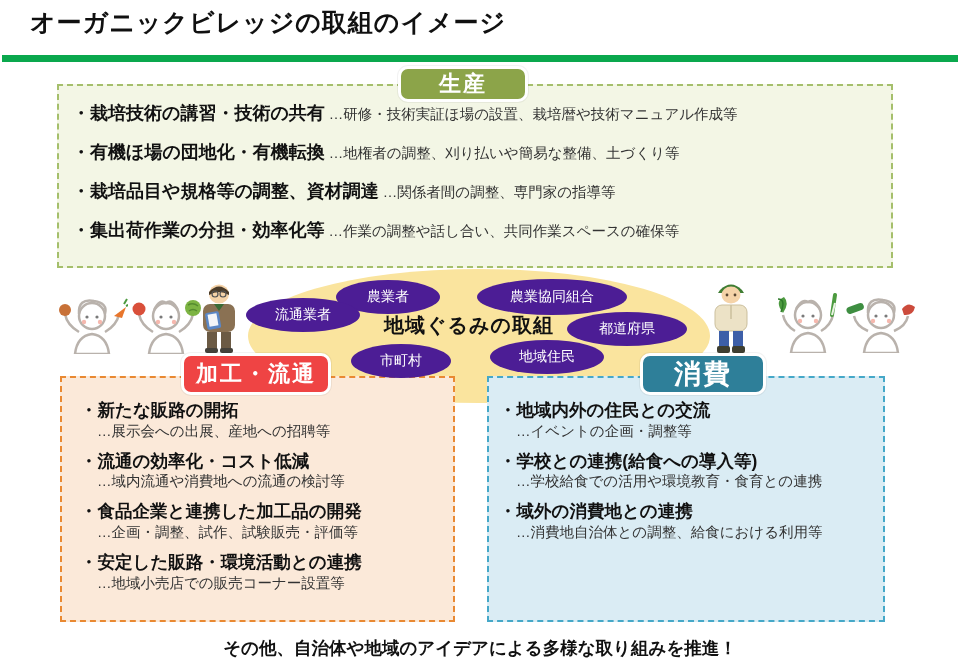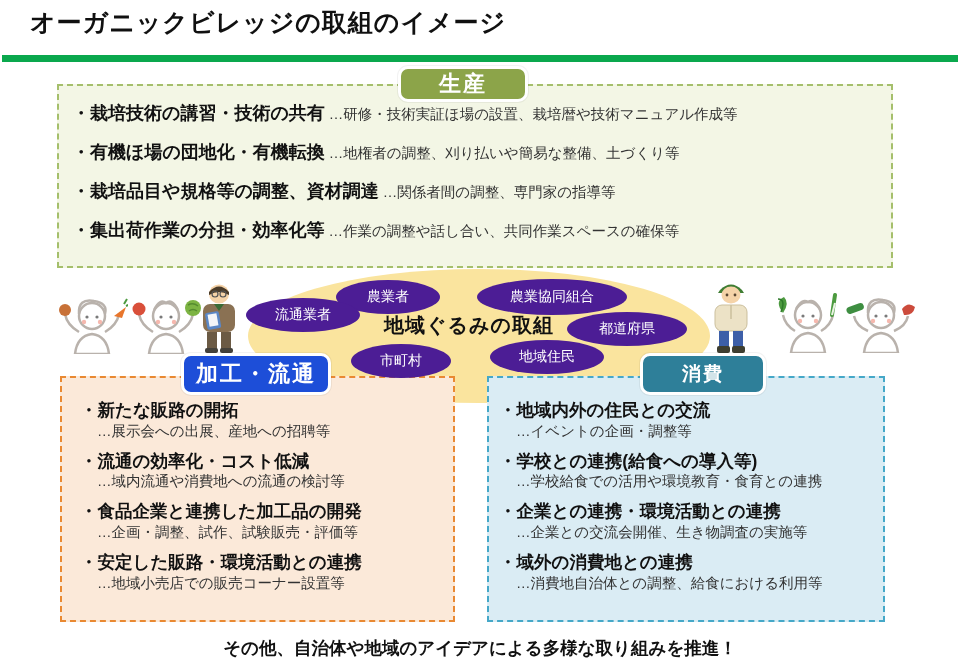--- a/index.html
+++ b/index.html
@@ -22,22 +22,22 @@
 
   
   .chip {
     color:#fff; font-weight:bold; text-align:center;
     border:3px solid #ffffff; border-radius:10px;
     display:flex; align-items:center; justify-content:center;
     z-index:6; letter-spacing:2px;
     box-shadow:0 0 0 1px rgba(0,0,0,0.05);
   }
   #production-chip  { left:398px; top:66px;  width:130px; height:36px; font-size:22px; background:#8ca449; }
-  #processing-chip  { left:181px; top:353px; width:150px; height:42px; font-size:22px; background:#1d4ed8; }
-  #consumption-chip { left:640px; top:353px; width:126px; height:42px; font-size:19px; background:#2e7f99; }
+  #processing-chip  { left:181px; top:353px; width:150px; height:42px; font-size:22px; background:#ef4444; }
+  #consumption-chip { left:640px; top:353px; width:126px; height:42px; font-size:27px; background:#2e7f99; }
 
   
   #production-box {
     left:57px; top:84px; width:836px; height:184px;
     background:#f3f6e5; border:2px dashed #a5bf6b; z-index:1;
   }
   #production-items { left:72px; top:101px; width:812px; z-index:2; }
   .prod-item { margin-bottom:15px; white-space:nowrap; }
   .prod-item .head { font-size:18px; font-weight:bold; color:#111; }
   .prod-item .detail { font-size:14.5px; color:#333; margin-left:4px;text-align:right; }
@@ -143,24 +143,20 @@
 <div class="abs" id="consumption-box"></div>
 <div class="abs chip" id="consumption-chip">消費</div>
 <div class="abs box-items" id="consumption-items">
   <div class="item">
     <div class="head">・地域内外の住民との交流</div>
     <div class="detail">…イベントの企画・調整等</div>
   </div>
   <div class="item">
     <div class="head">・学校との連携(給食への導入等)</div>
     <div class="detail">…学校給食での活用や環境教育・食育との連携</div>
-  </div>
-  <div class="item">
-    <div class="head">・企業との連携・環境活動との連携</div>
-    <div class="detail">…企業との交流会開催、生き物調査の実施等</div>
   </div>
   <div class="item">
     <div class="head">・域外の消費地との連携</div>
     <div class="detail">…消費地自治体との調整、給食における利用等</div>
   </div>
 </div>
 
 <div class="abs" id="footer-note">その他、自治体や地域のアイデアによる多様な取り組みを推進！</div>
 
 <svg class="abs figure" style="left:56px; top:294px;" width="72" height="60" viewBox="0 0 72 60">

